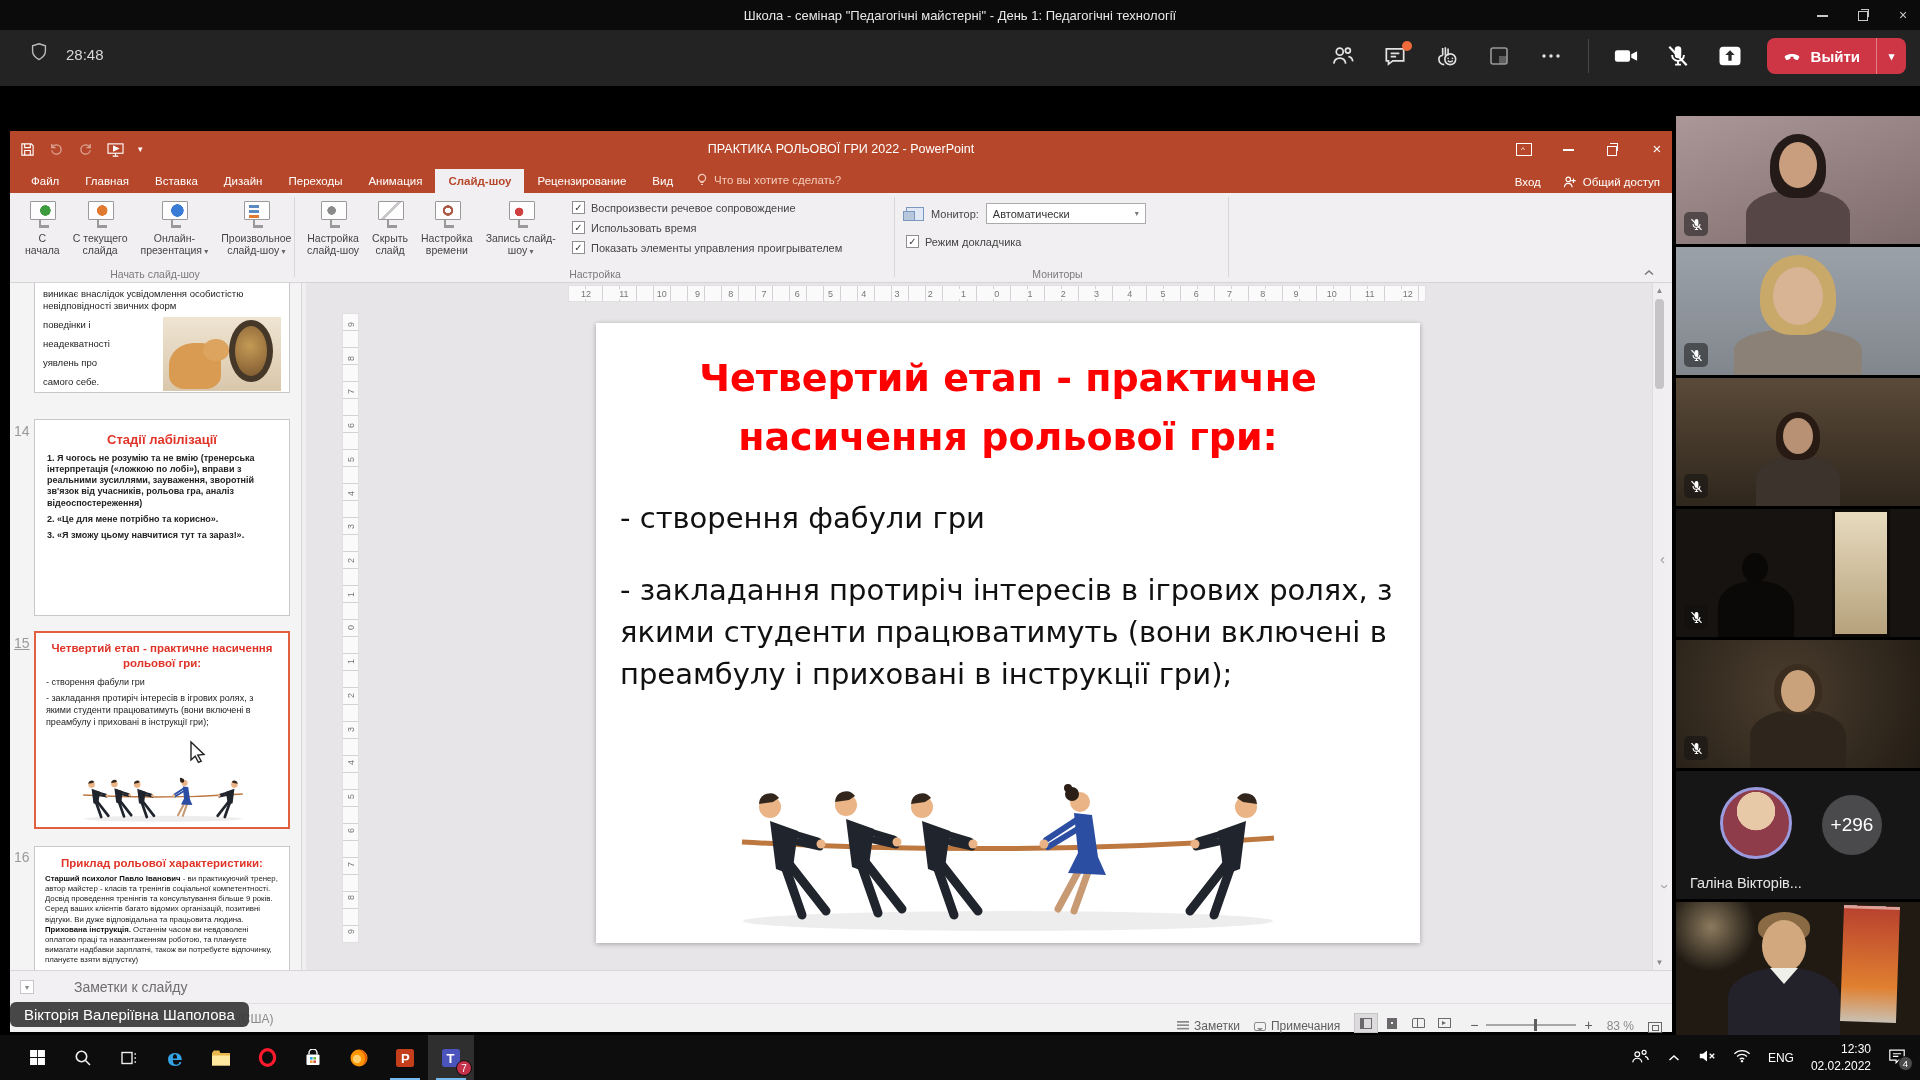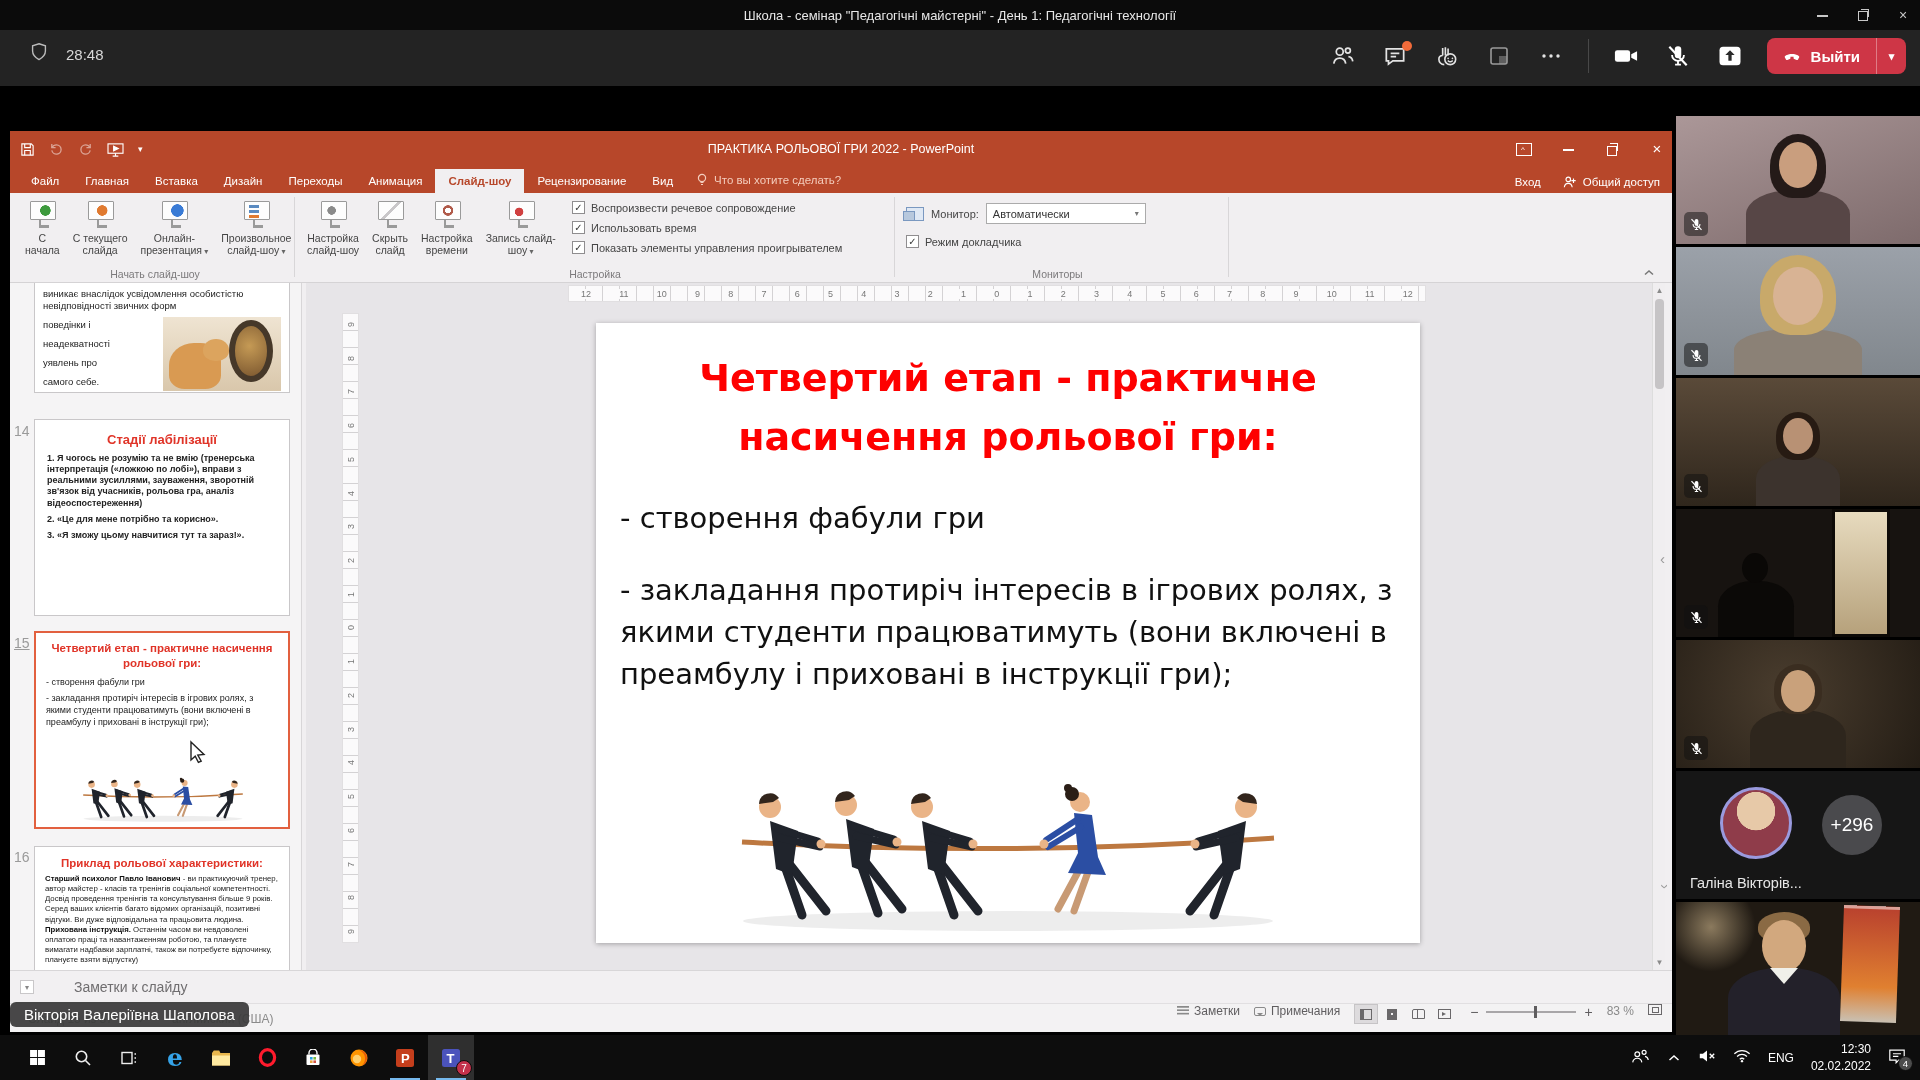--- a/index.html
+++ b/index.html
@@ -124,21 +124,21 @@
 
   .notes-bar { position:absolute; left:0; top:839px; width:100%; height:33px; background:#f2f0f2; border-top:1px solid #d8d6d8; display:flex; align-items:center; }
   .notes-bar .txt { margin-left:64px; color:#6f6d6f; font-size:14px; }
   .notes-handle { position:absolute; left:10px; top:9px; width:14px; height:14px; border:1px solid #c9c7c9; color:#888; font-size:8px; text-align:center; line-height:13px; background:#fff; }
 
   .statusbar { position:absolute; left:0; top:872px; width:100%; height:29px; background:#f3f2f3; border-top:1px solid #e1dfe1; font-size:12px; color:#8a8a8a; }
   .st-left { position:absolute; left:18px; top:0; height:29px; display:flex; align-items:center; gap:22px; }
   .spell { width:15px; height:13px; position:relative; }
   .spell::before { content:"abc"; position:absolute; top:-3px; left:0; font-size:7px; color:#666; letter-spacing:0; }
   .spell::after { content:"✓"; position:absolute; top:3px; left:3px; font-size:9px; color:#666; }
-  .st-right { position:absolute; right:10px; top:0; height:29px; display:flex; align-items:flex-start; gap:14px; }
+  .st-right { position:absolute; right:10px; top:0; height:29px; display:flex; align-items:flex-end; gap:14px; }
   .st-btn { display:flex; align-items:center; gap:5px; color:#5f5d5f; }
   .ic-notes { width:12px; height:10px; background:linear-gradient(#8a8a8a 1.4px, transparent 1.4px); background-size:100% 3.4px; }
   .ic-comm { width:12px; height:9px; border:1.3px solid #8a8a8a; border-radius:2px; position:relative; }
   .ic-comm::after { content:""; position:absolute; left:2px; bottom:-4px; border:3px solid transparent; border-top-color:#8a8a8a; }
   .viewbtns { display:flex; gap:2px; }
   .vb { width:24px; height:20px; display:flex; align-items:center; justify-content:center; }
   .vb.on { background:#dddbdd; border:1px solid #c6c4c6; }
   .vb .g1 { width:12px; height:11px; border:1.2px solid #6a686a; border-left-width:4px; }
   .vb .g2 { width:12px; height:11px; background:linear-gradient(90deg,#6a686a 4px, transparent 4px 6px,#6a686a 6px 10px, transparent 10px), linear-gradient(#6a686a 4px, transparent 4px 6px, #6a686a 6px); background-size:10px 11px; width:10px; }
   .vb .g3 { width:13px; height:10px; border:1.2px solid #6a686a; border-radius:2px 2px 0 0; position:relative; }

